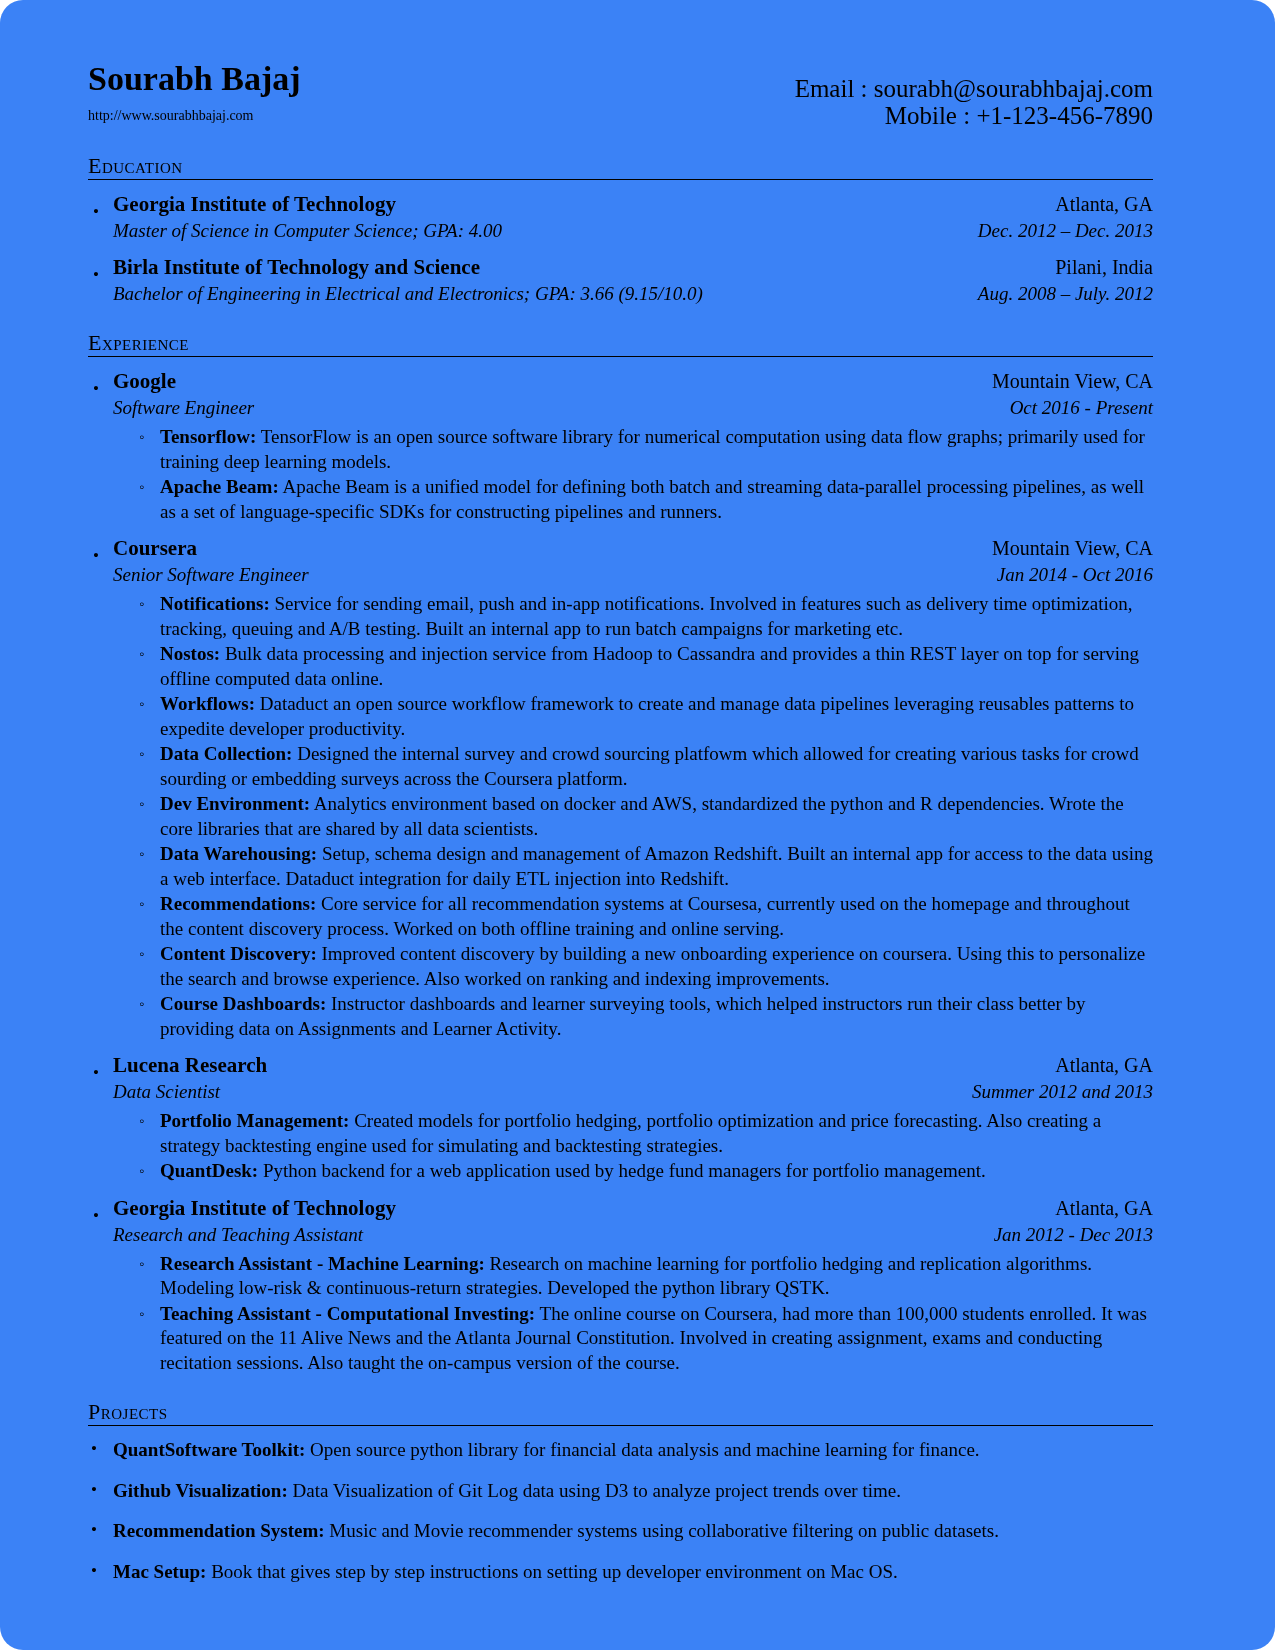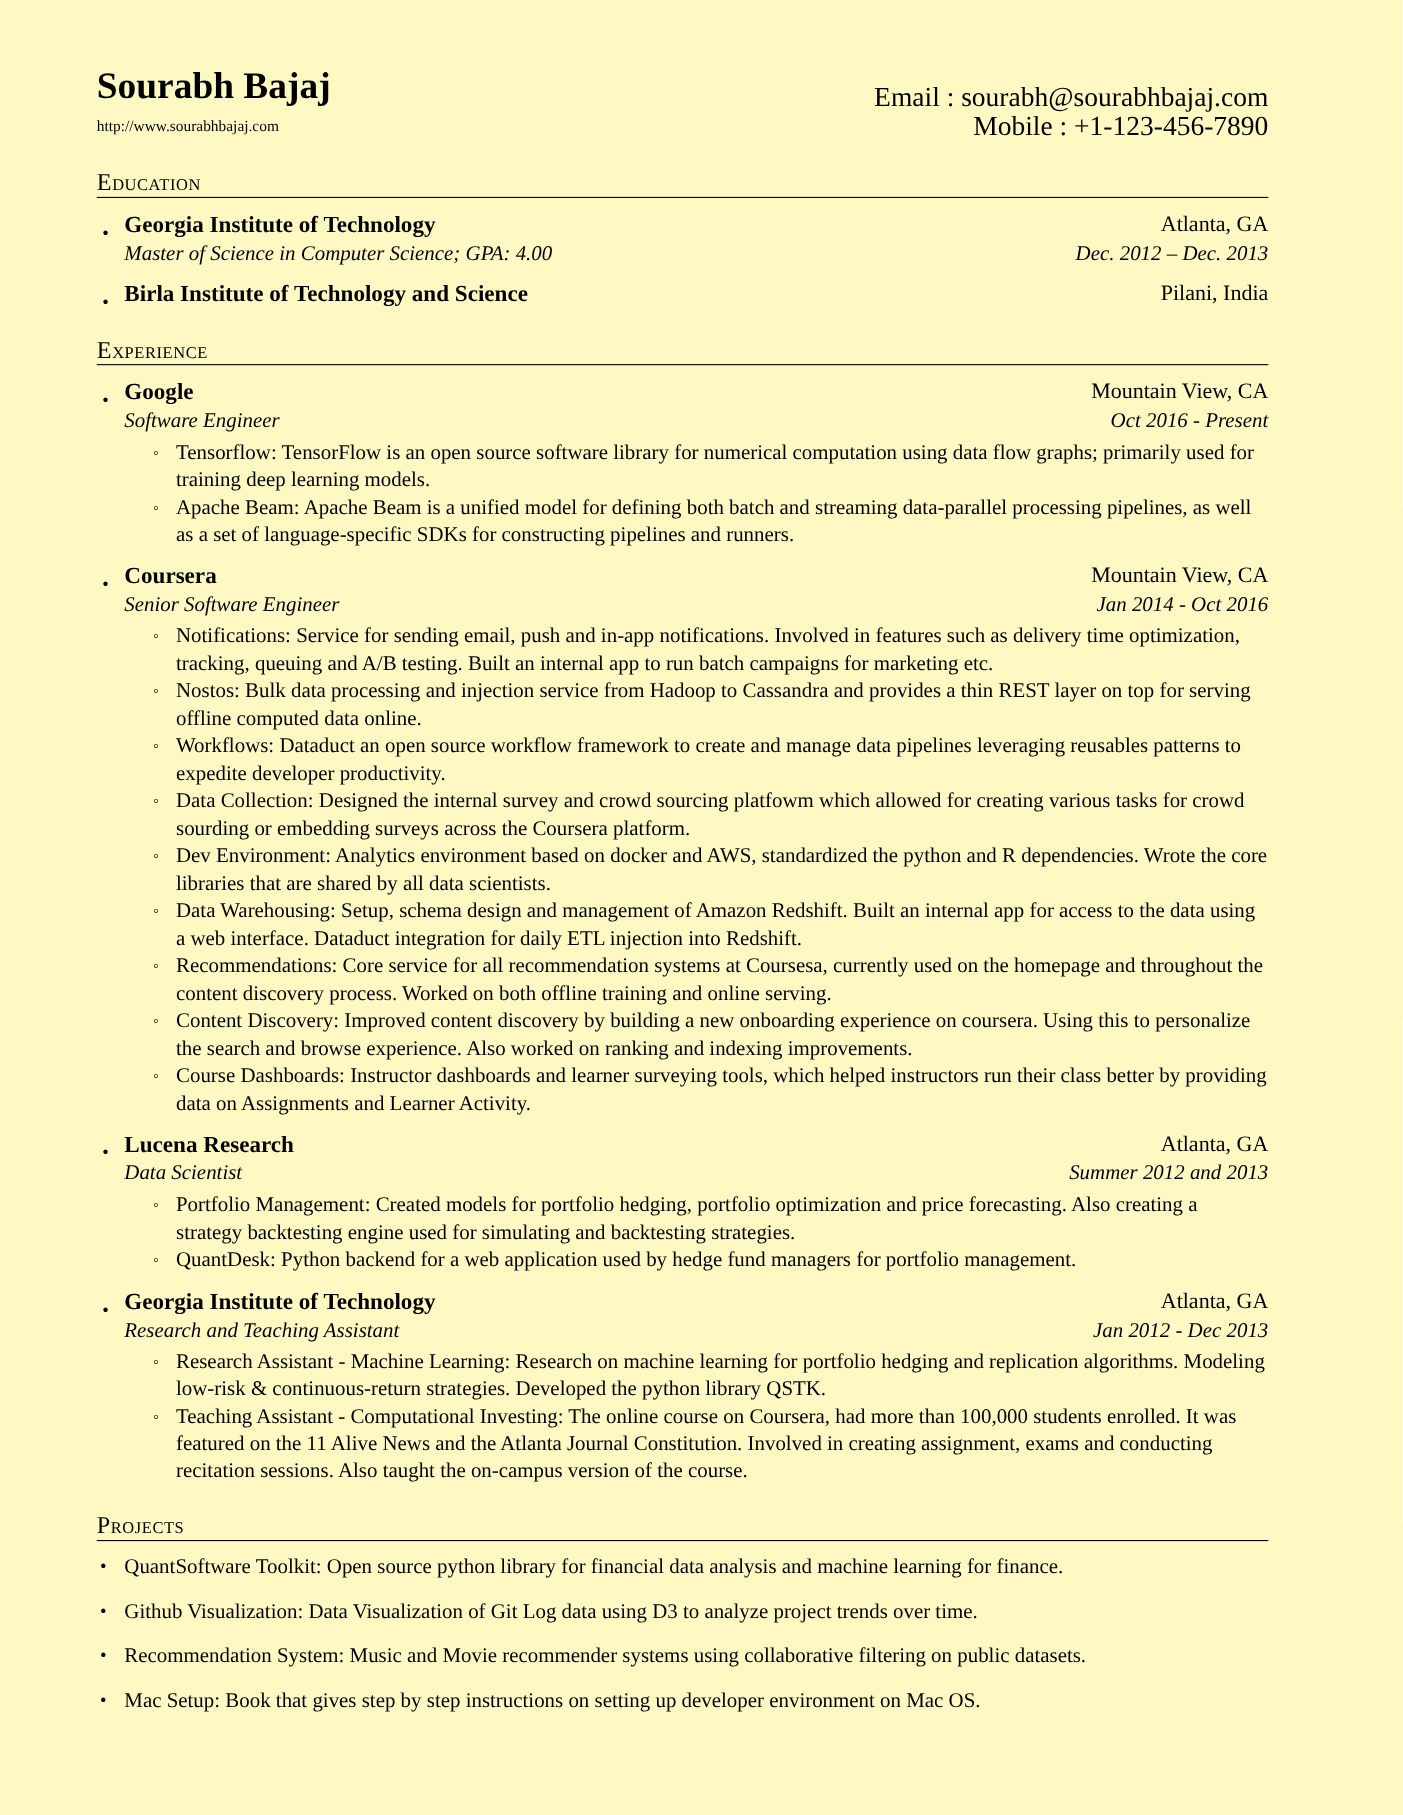--- a/index.html
+++ b/index.html
@@ -6,21 +6,22 @@
   html, body { background: #ffffff; }
   body {
     width: 1275px; height: 1650px;
     font-family: "Liberation Serif", serif;
     color: #000000;
     overflow: hidden;
   }
   .page {
     width: 1275px; height: 1650px;
     padding: 60px 122px 20px 88px;
-    background: #fef9c3;
+    background: #3b82f6;
+    border-radius: 23px;
   }
 
   
   .header { display: flex; justify-content: space-between; align-items: flex-end; }
   .name { font-size: 34px; font-weight: bold; line-height: 38px; }
   .site { font-size: 14px; line-height: 27px; margin-top: 4px; }
   .contact { text-align: right; font-size: 25px; line-height: 27px; }
 
   
   .section { margin-top: 24px; }
@@ -39,21 +40,21 @@
   .entry-marker { position: absolute; left: -20px; top: 13px; font-size: 17px; line-height: 17px; }
   .row { display: flex; justify-content: space-between; align-items: flex-end; }
   .org { font-size: 21px; font-weight: bold; line-height: 28px; }
   .loc { font-size: 20px; line-height: 28px; white-space: nowrap; }
   .role, .dates { font-size: 19px; font-style: italic; line-height: 25px; }
 
   
   .bullets { list-style: none; margin-top: 5px; padding-left: 47px; }
   .bullets li { position: relative; font-size: 19px; line-height: 24.5px; margin-bottom: 1px; }
   .sub-marker { position: absolute; left: -21px; top: 0; font-size: 15px; }
-  .blabel { font-weight: normal; }
+  .blabel { font-weight: bold; }
 
   
   .projects-list { list-style: none; margin-top: 12px; padding-left: 25px; }
   .projects-list li { position: relative; font-size: 19px; line-height: 24.5px; margin-bottom: 16px; }
   .proj-marker { position: absolute; left: -22px; top: -1px; font-size: 17px; }
 </style>
 </head>
 <body>
 
 <div class="page">
@@ -83,20 +84,24 @@
           <span class="role">Master of Science in Computer Science; GPA: 4.00</span>
           <span class="dates">Dec. 2012 – Dec. 2013</span>
         </div>
       </div>
 
       <div class="entry">
         <span class="entry-marker">•</span>
         <div class="row">
           <span class="org">Birla Institute of Technology and Science</span>
           <span class="loc">Pilani, India</span>
+        </div>
+        <div class="row">
+          <span class="role">Bachelor of Engineering in Electrical and Electronics; GPA: 3.66 (9.15/10.0)</span>
+          <span class="dates">Aug. 2008 – July. 2012</span>
         </div>
       </div>
 
     </div>
   </div>
 
   <div class="section">
     <div class="sec-title">Experience</div>
     <div class="entries">
 

